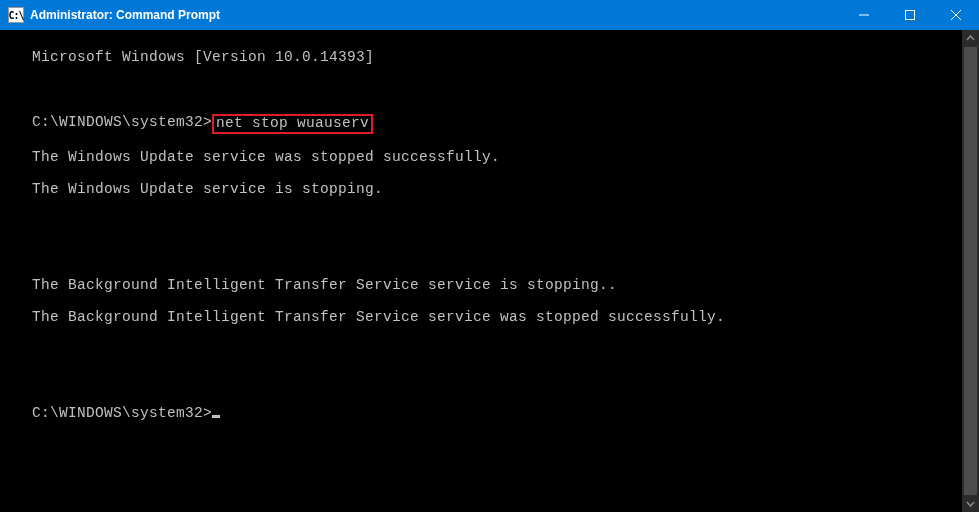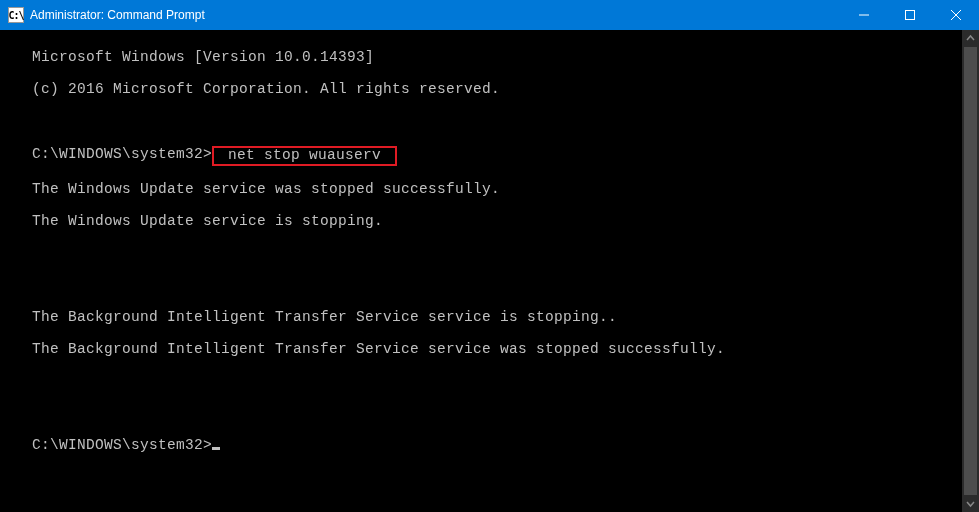--- a/index.html
+++ b/index.html
@@ -19,21 +19,21 @@
     background: #fff;
     display: inline-flex;
     align-items: center; justify-content: center;
     font-family: Consolas, monospace;
     font-size: 10px;
     color: #000;
     font-weight: bold;
     border: 1px solid #999;
     letter-spacing: -1px;
   }
-  .titlebar .title-text { margin-left: 6px; flex: 0 0 auto; }
+  .titlebar .title-text { margin-left: 6px; flex: 0 0 auto; font-weight: bold; }
   .titlebar .spacer { flex: 1; }
   .titlebar .win-btn {
     width: 46px; height: 30px;
     display: inline-flex; align-items: center; justify-content: center;
     color: #fff;
   }
   .titlebar .win-btn svg { stroke: #fff; }
   .client {
     flex: 1;
     display: flex;
@@ -48,21 +48,21 @@
     font-size: 14.5px;
     line-height: 16px;
     padding: 3px 0 0 3px;
     white-space: pre;
     letter-spacing: 0.3px;
     position: relative;
   }
   .terminal .line { white-space: pre; margin-left: 29px; }
   .hl {
     border: 2px solid #e01b24;
-    padding: 0 14px;
+    padding: 0 2px;
     display: inline-block;
     line-height: 14px;
     height: 20px;
     position: relative;
     top: 1px;
   }
   .cursor {
     display: inline-block;
     width: 8px; height: 3px;
     background: #c0c0c0;
@@ -110,21 +110,20 @@
       <svg width="10" height="10" viewBox="0 0 10 10">
           <line x1="0" y1="0" x2="10" y2="10" stroke-width="1"></line>
           <line x1="10" y1="0" x2="0" y2="10" stroke-width="1"></line>
         </svg>
     </span>
   </div>
 
   <div class="client">
     <div class="terminal">
 <div class="line">Microsoft Windows [Version 10.0.14393]</div>
-<div class="line">(c) 2016 Microsoft Corporation. All rights reserved.</div>
 <div class="line"> </div>
 <div class="line"><span>C:\WINDOWS\system32&gt;</span><span class="hl"><span>net stop wuauserv</span></span></div>
 <div class="line">The Windows Update service was stopped successfully.</div>
 <div class="line">The Windows Update service is stopping.</div>
 <div class="line"> </div>
 <div class="line"> </div>
 <div class="line">The Background Intelligent Transfer Service service is stopping..</div>
 <div class="line">The Background Intelligent Transfer Service service was stopped successfully.</div>
 <div class="line"> </div>
 <div class="line"> </div>

